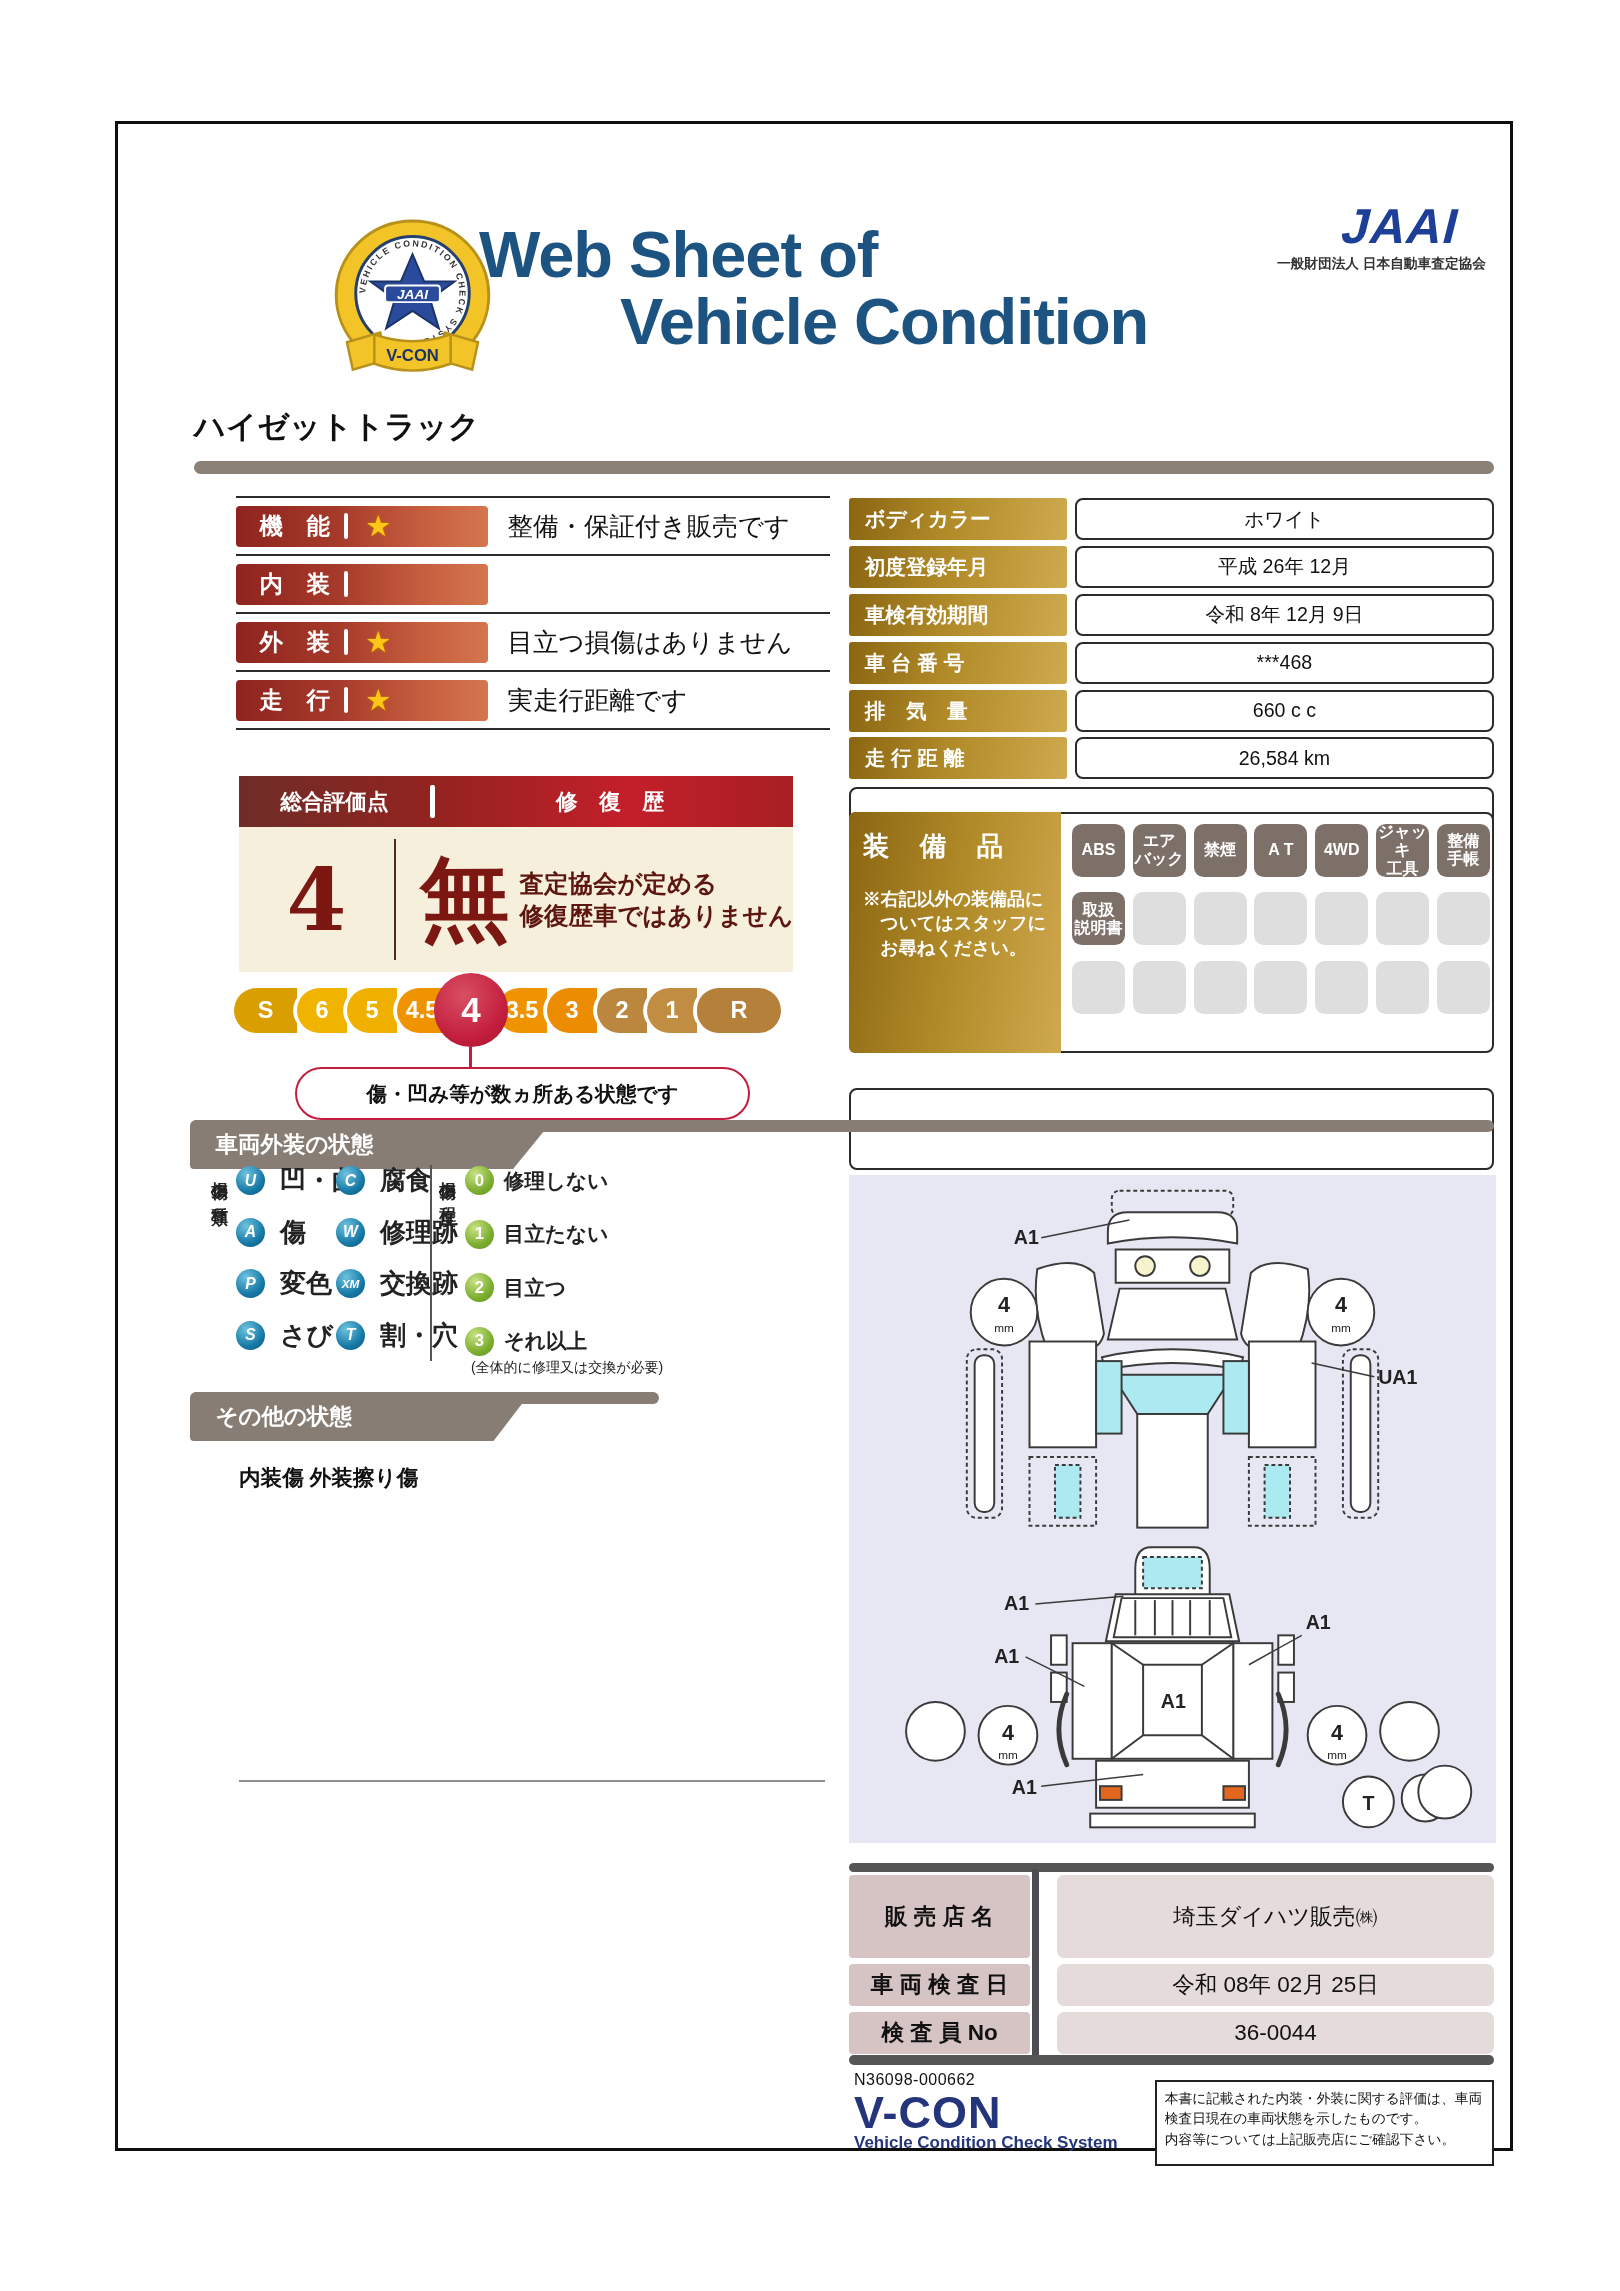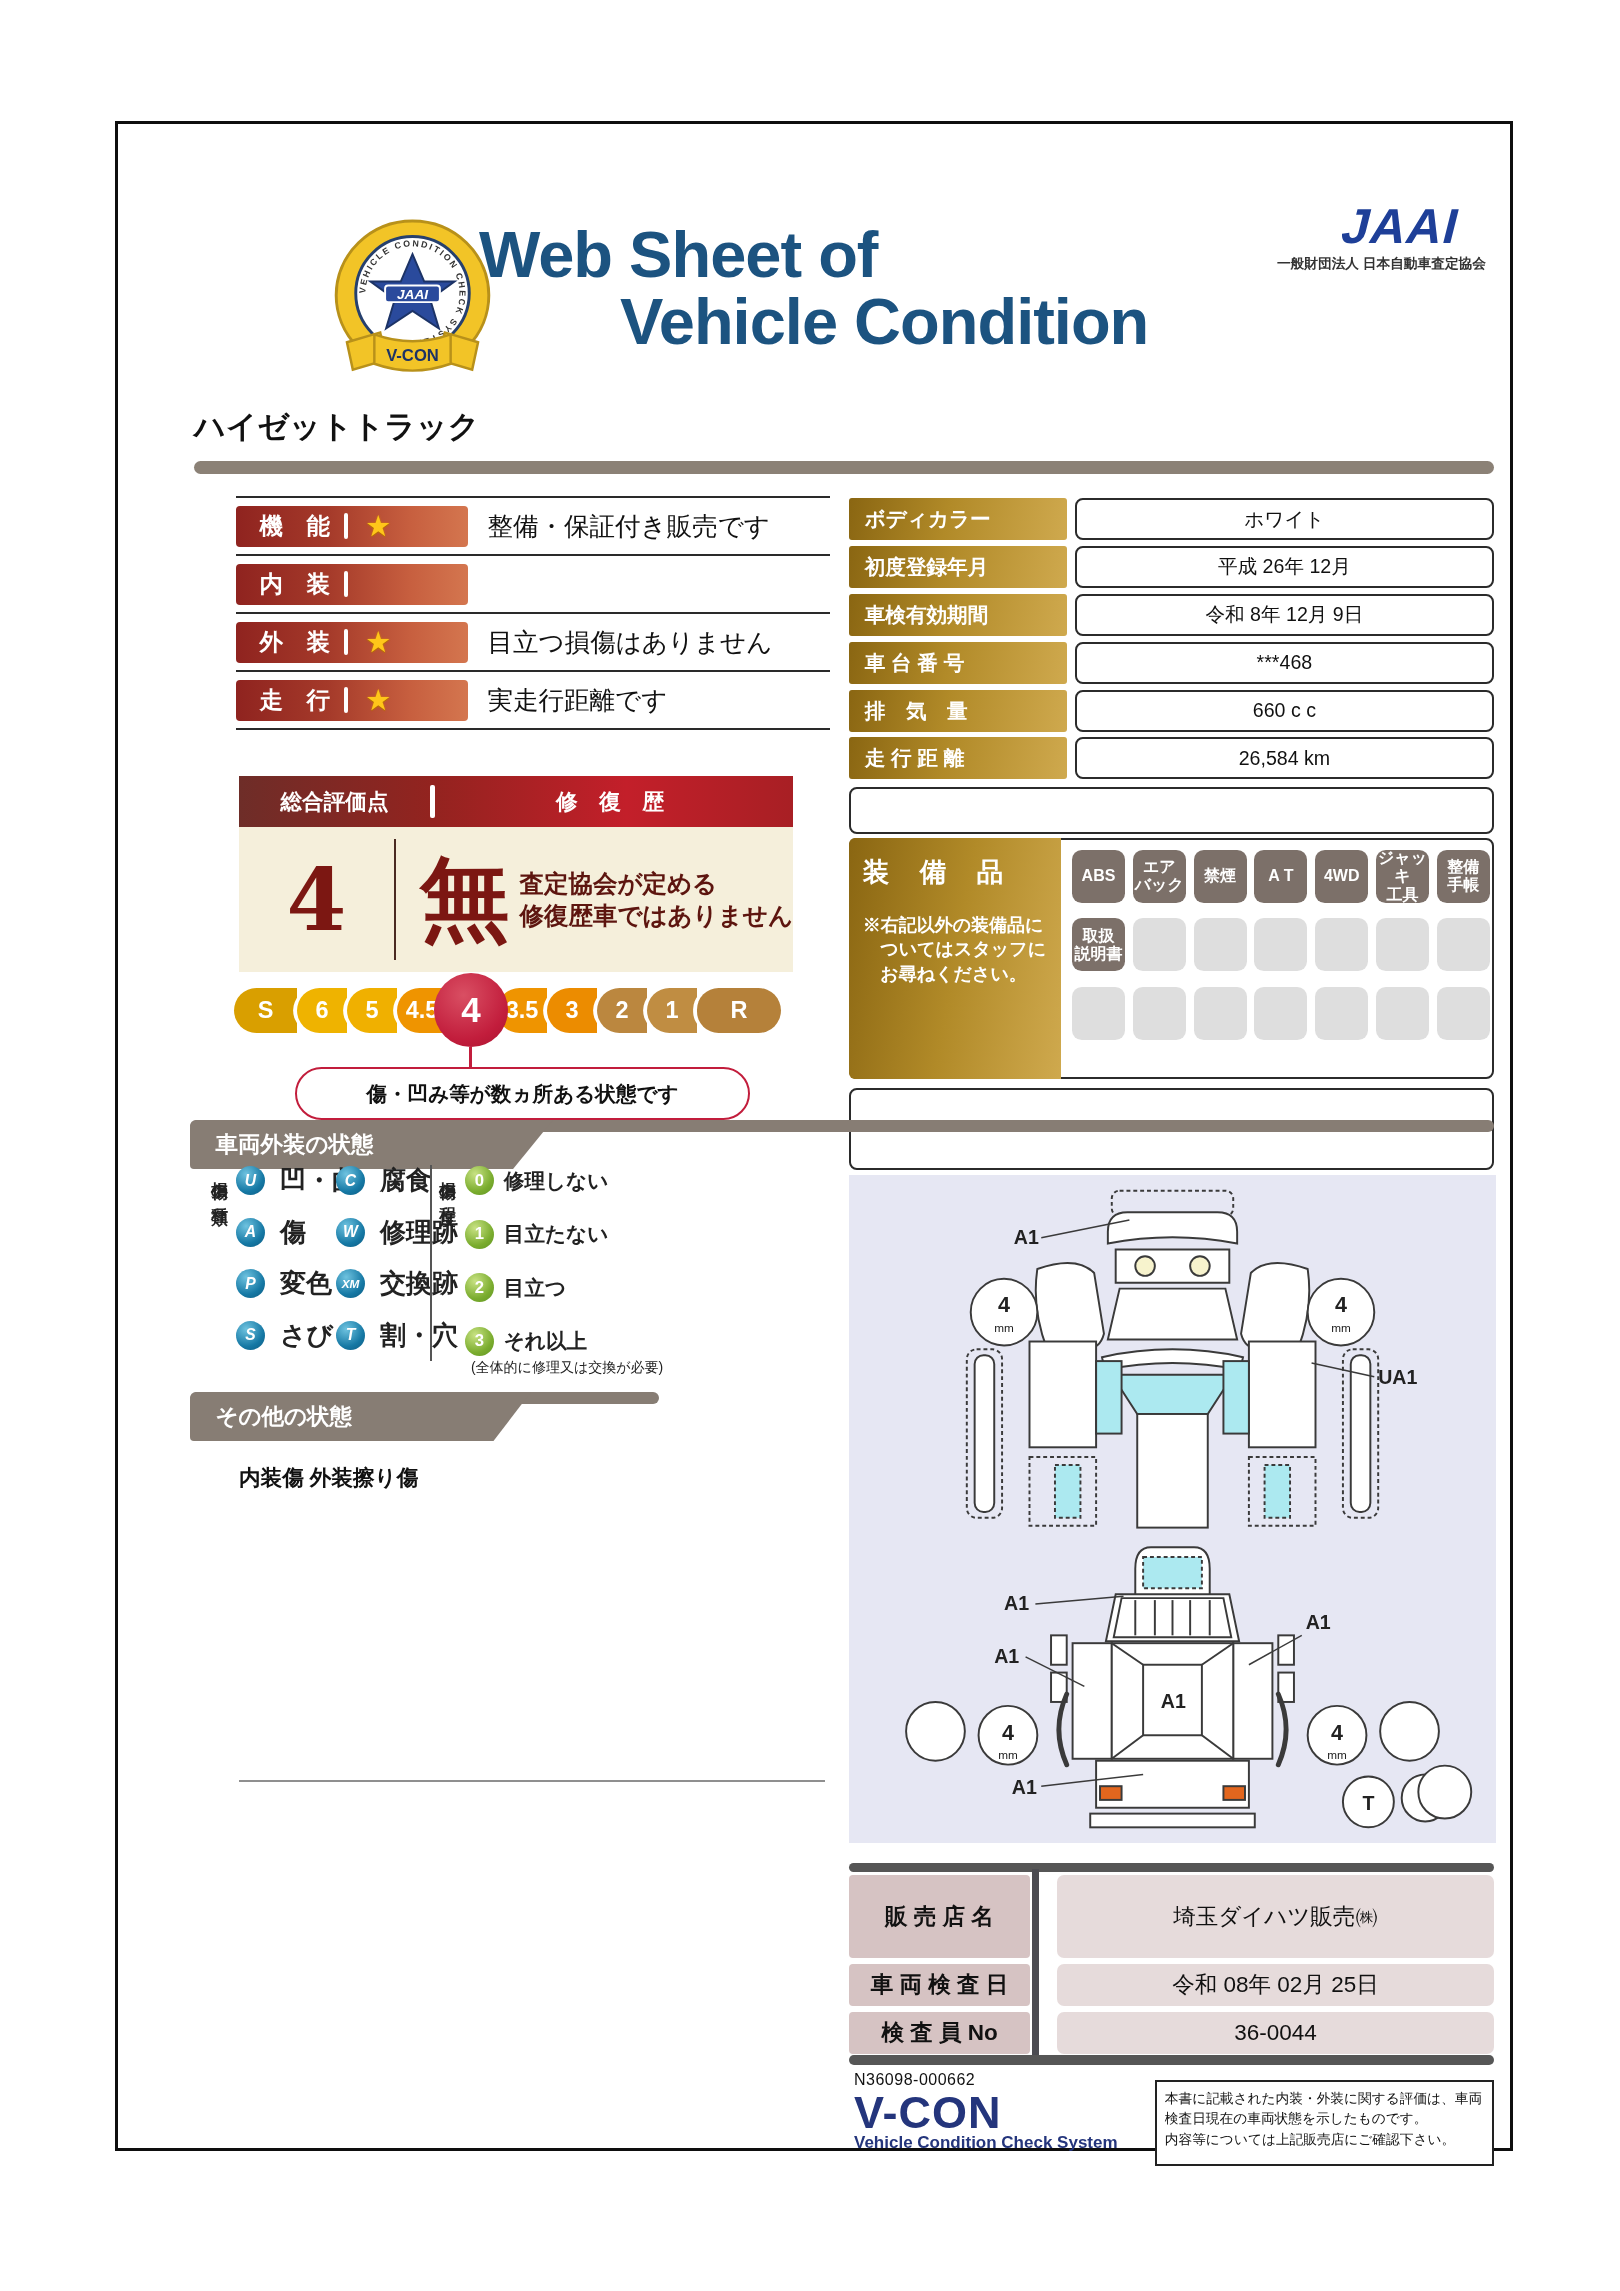--- a/index.html
+++ b/index.html
@@ -18,21 +18,21 @@
   .jaai-logo{display:inline-block;font-size:49px;font-weight:800;color:#1e3f98;
              transform:skewX(-14deg);letter-spacing:1px;margin-right:27.4px;line-height:1;}
   .jaai-org{font-size:13.7px;font-weight:bold;color:#333;white-space:nowrap;margin-top:3.9px;}
   .vehicle-name{left:76px;top:282px;font-size:31px;font-weight:bold;color:#111;}
   .top-divider{left:76px;top:337px;width:1300px;height:12.7px;background:#8b8176;border-radius:6.9px;}
 
   
   #rating-rows{left:118px;top:372px;width:594px;}
   .rrow{display:flex;align-items:center;height:56px;border-top:2px solid #2a2a2a;}
   .rrow:last-child{border-bottom:2px solid #2a2a2a;align-items:center;}
-  .rbar{width:232px;height:41px;border-radius:3.9px;flex:0 0 auto;
+  .rbar{width:252px;height:41px;border-radius:3.9px;flex:0 0 auto;
         background:linear-gradient(90deg,#8f231f,#a53a2a 40%,#c75f3f 75%,#d4764f);
         display:flex;align-items:center;box-sizing:border-box;padding:0 9.8px 0 23.5px;}
   .rlab{color:#fff;font-weight:bold;font-size:23.5px;white-space:nowrap;}
   .rdiv{width:3.9px;height:25.5px;background:#fff;border-radius:2px;margin:0 17.6px 0 13.7px;flex:0 0 auto;}
   .rstar{font-size:29px;color:#ffc61a;text-shadow:0 1px 1px #b06c00, 0 0 2px #e09000;line-height:1;}
   .rcomment{font-size:25.5px;color:#111;margin-left:19.6px;white-space:nowrap;}
 
   
   .overall-box{left:121px;top:652px;width:554px;height:196px;}
   .overall-header{position:absolute;left:0;top:0;width:100%;height:51px;
@@ -78,21 +78,21 @@
   #info-rows{left:731px;top:374px;width:645px;display:flex;flex-direction:column;gap:5.9px;}
   .irow{display:flex;height:42px;}
   .ilabel{width:218px;background:linear-gradient(100deg,#8a6612,#b18a28 45%,#cfa94e);
        color:#fff;font-weight:bold;font-size:20.6px;display:flex;align-items:center;
        padding-left:15.7px;box-sizing:border-box;border-radius:2.9px;white-space:nowrap;}
   .ivalue{flex:1;margin-left:7.8px;background:#fff;border:2px solid #2b2b2b;border-radius:7.8px;
        display:flex;align-items:center;justify-content:center;font-size:19.6px;color:#111;}
   .empty-row{left:731px;top:663px;width:641px;height:43px;border:2px solid #2b2b2b;border-radius:7.8px;background:#fff;}
 
   
-  .equip-box{left:731px;top:714px;width:645px;height:241px;}
+  .equip-box{left:731px;top:688px;width:645px;height:241px;}
   .equip-right{position:absolute;left:0;top:0;width:641px;height:237px;background:#fff;
        border:2px solid #2b2b2b;border-radius:7.8px;}
   .equip-gold{position:absolute;left:0;top:0;width:212px;height:241px;
        background:linear-gradient(100deg,#8a6612,#b18a28 50%,#cfa94e);border-radius:5.9px 0 0 5.9px;
        color:#fff;box-sizing:border-box;padding:15.7px 0 0 13.7px;}
   .equip-title{font-size:26.5px;font-weight:bold;letter-spacing:2px;}
   .equip-note{font-size:18px;font-weight:bold;margin-top:23.5px;line-height:1.35;}
   .equip-note .ind{padding-left:17.6px;}
   #badge-grid{position:absolute;left:223px;top:11.8px;width:416px;
        display:grid;grid-template-columns:repeat(7,53px);grid-auto-rows:53px;gap:15.7px 7.8px;}

